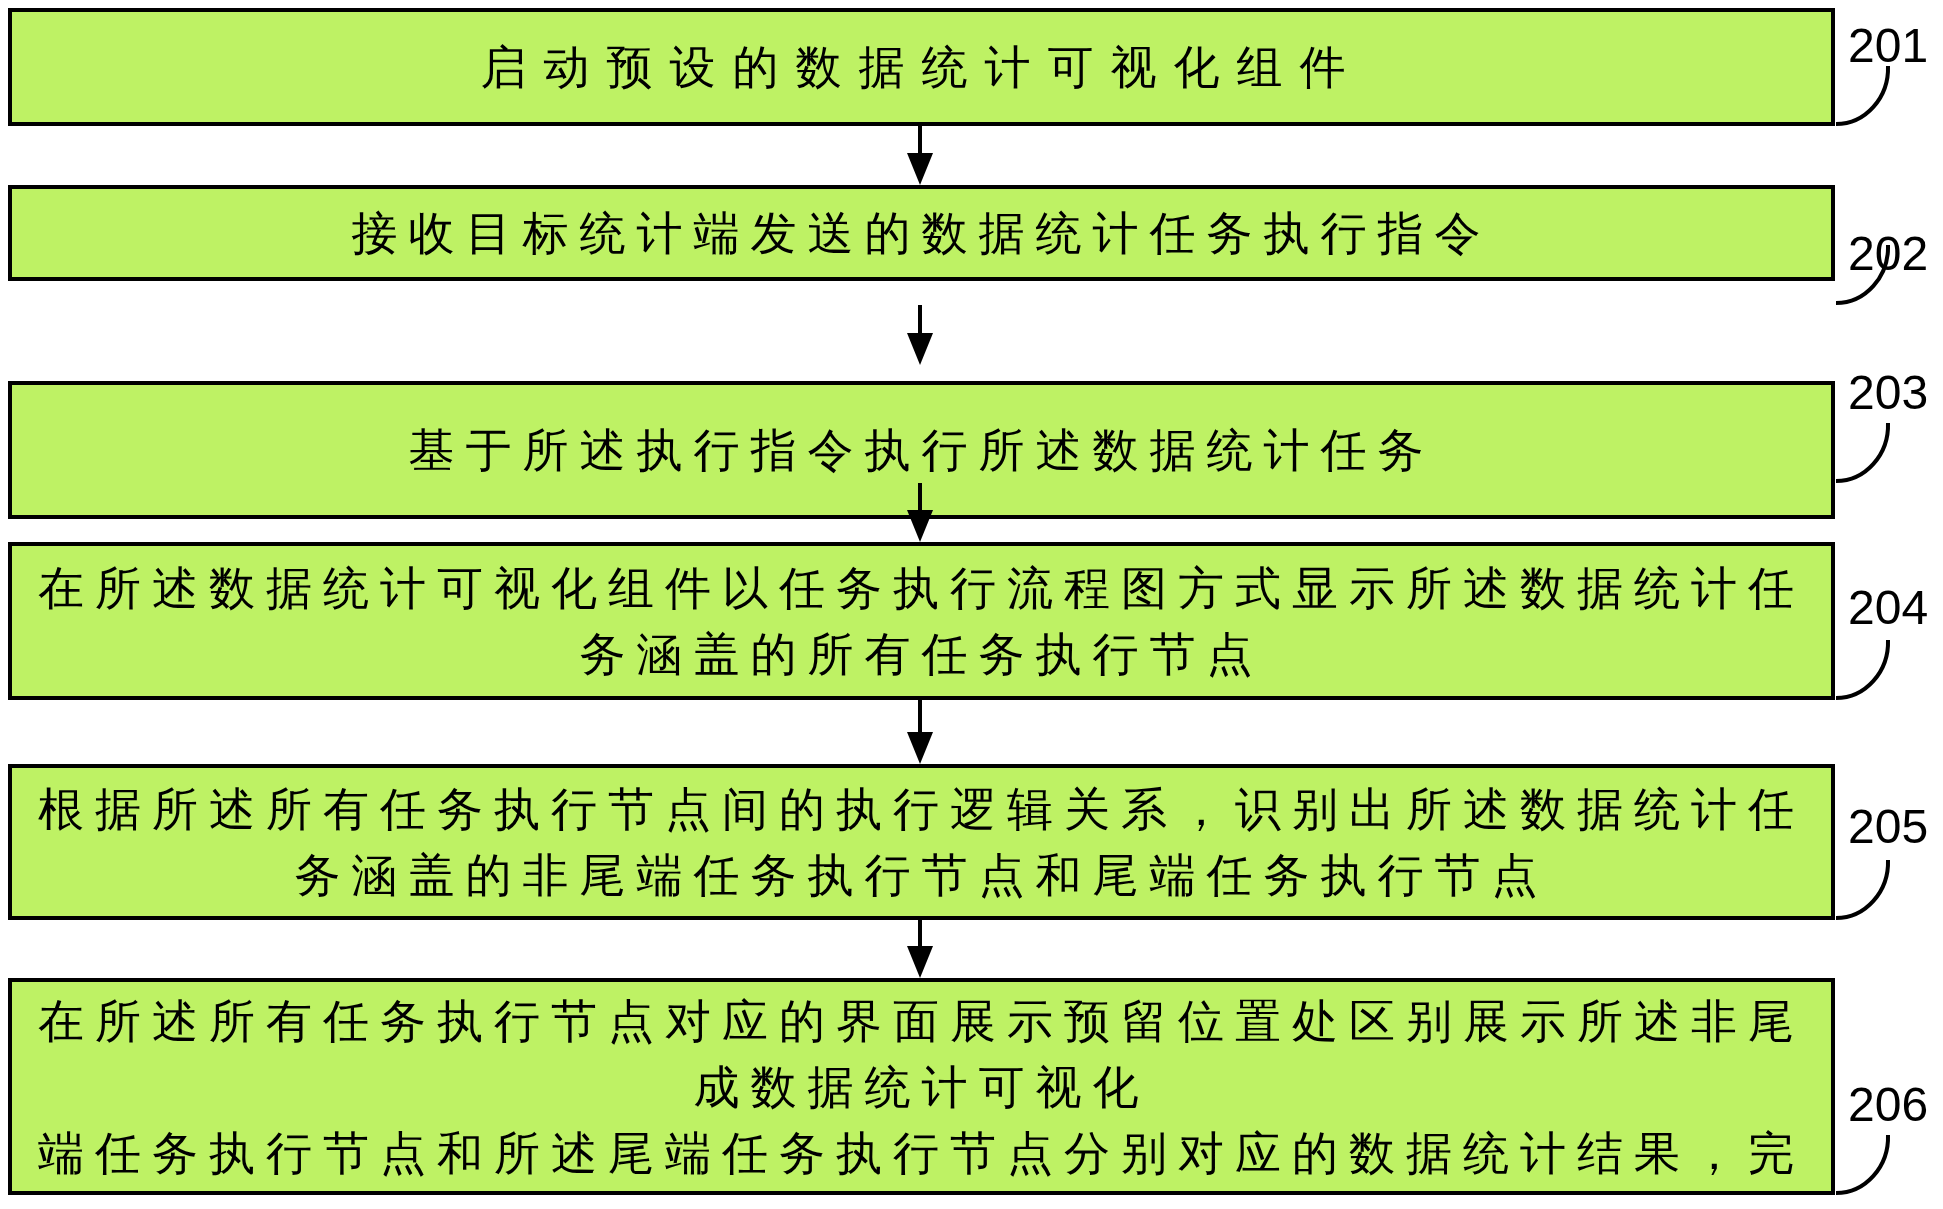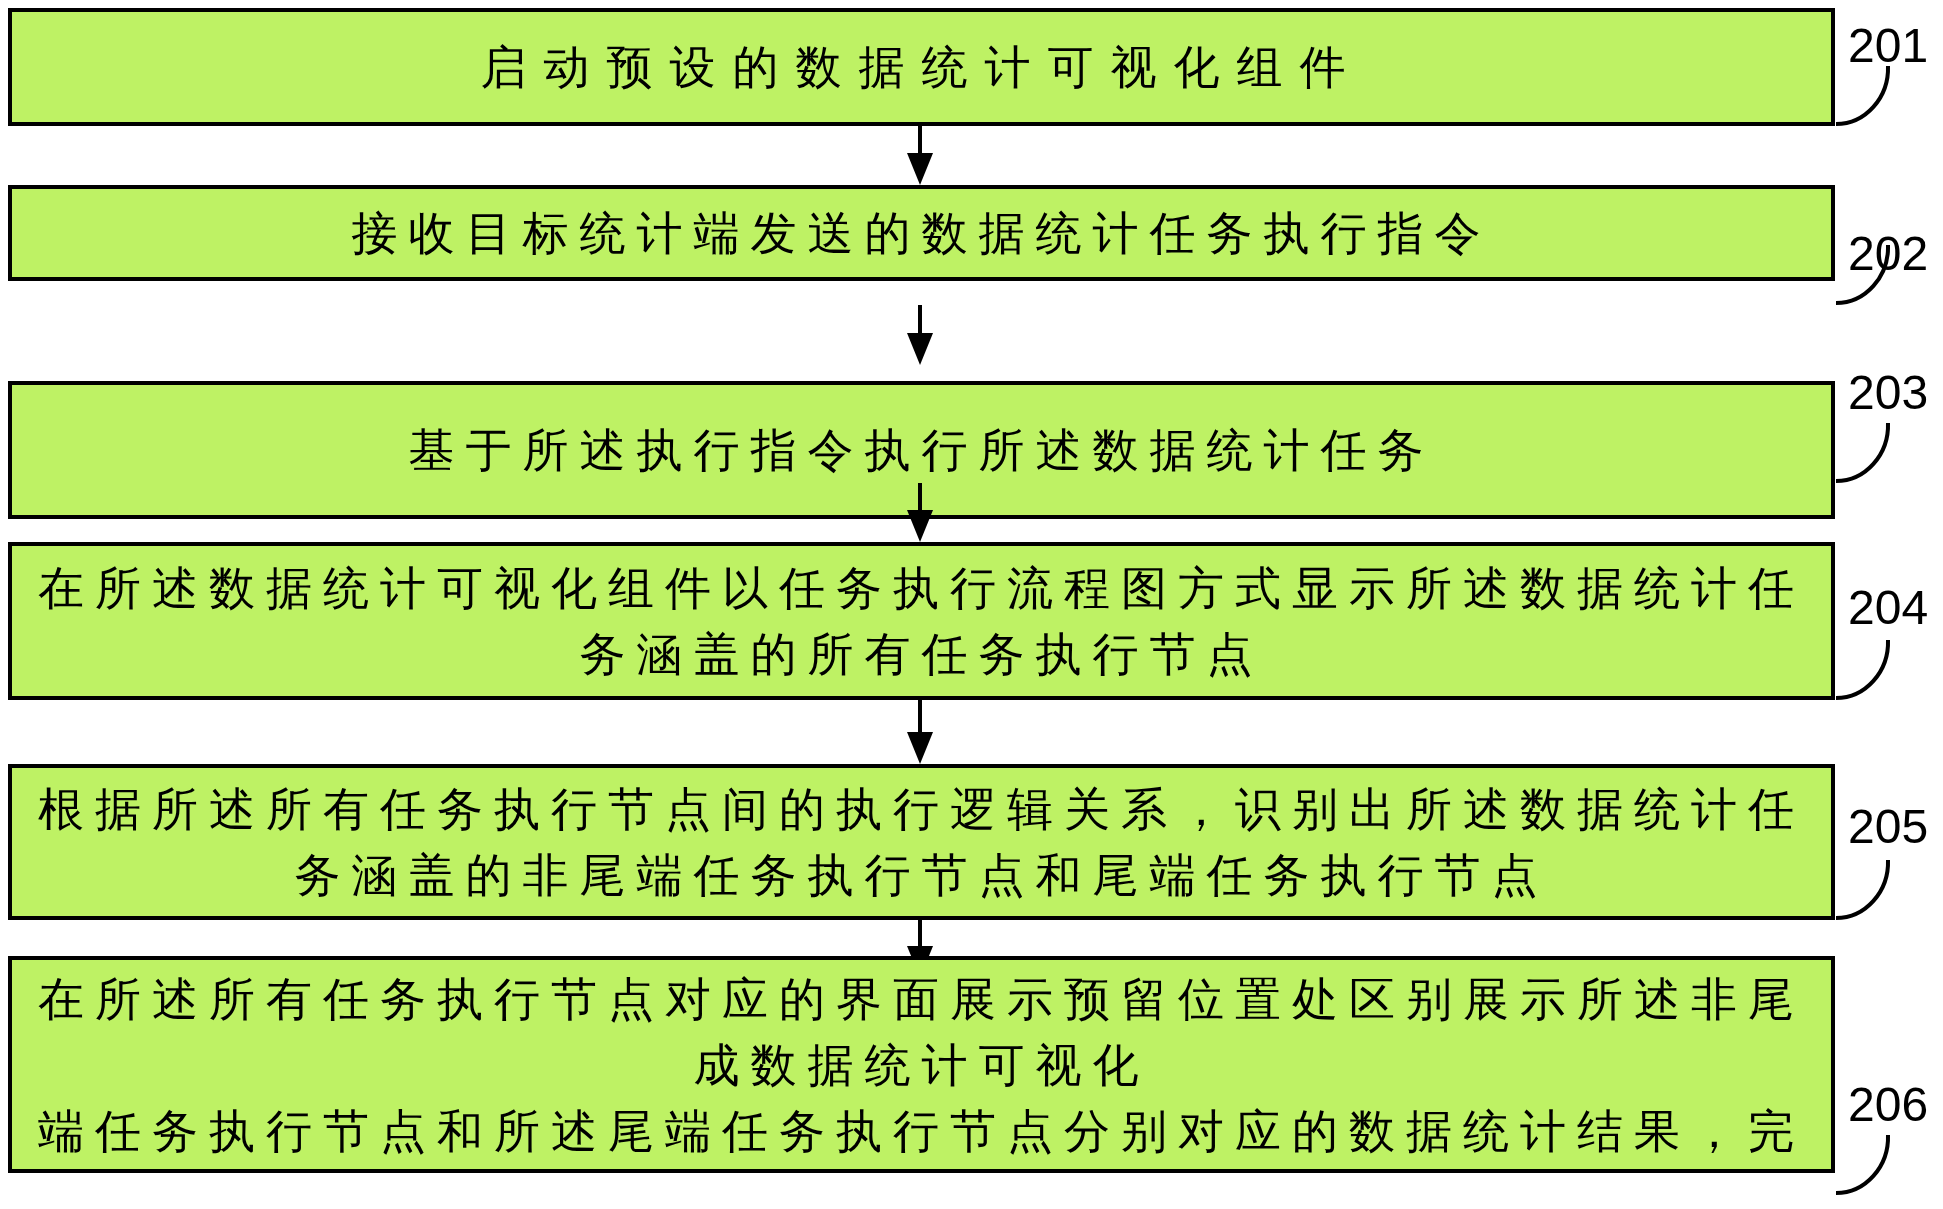--- a/index.html
+++ b/index.html
@@ -71,21 +71,21 @@
     border-left: 13px solid transparent;
     border-right: 13px solid transparent;
     border-top: 32px solid #000000;
   }
   
   #box1 { top: 8px;   height: 118px; }
   #box2 { top: 185px; height: 96px; }
   #box3 { top: 381px; height: 138px; }
   #box4 { top: 542px; height: 158px; }
   #box5 { top: 764px; height: 156px; }
-  #box6 { top: 956px; height: 217px; }
+  #box6 { top: 978px; height: 217px; }
 
   #num1 { top: 20px; }
   #num2 { top: 201px; margin-top: 27px; }
   #num3 { top: 367px; }
   #num4 { top: 582px; }
   #num5 { top: 801px; }
   #num6 { top: 1079px; }
 
   #hook1 { top: 64px; }
   #hook2 { top: 243px; }

